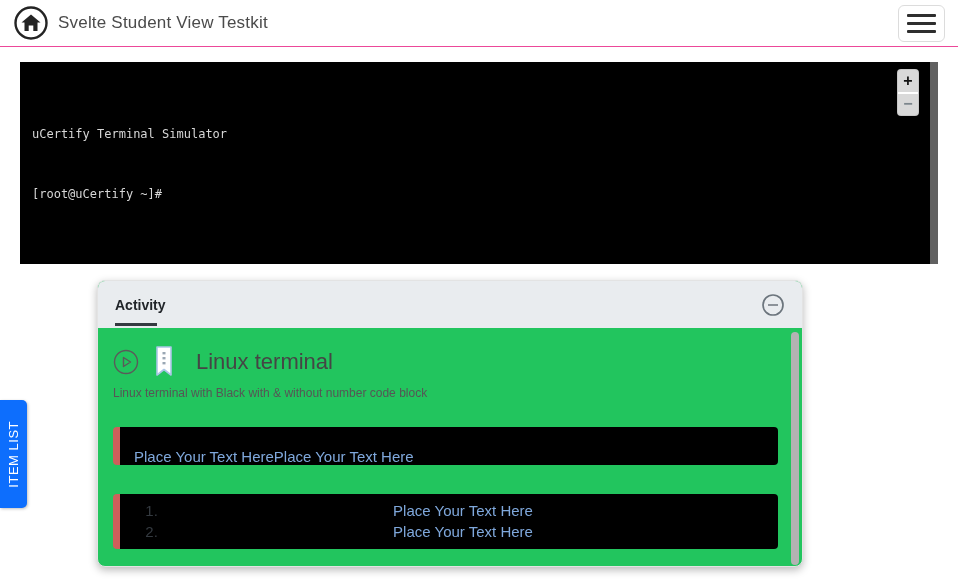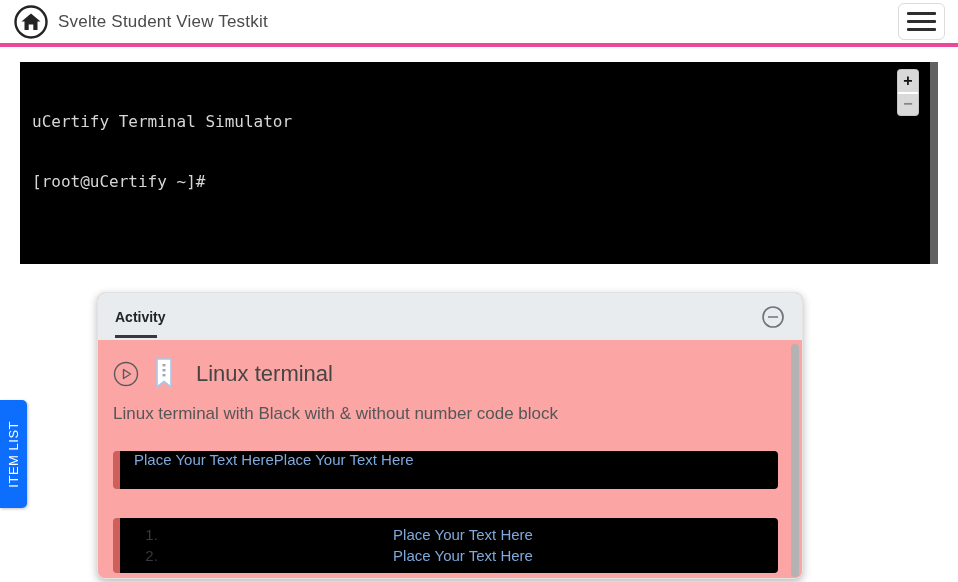--- a/index.html
+++ b/index.html
@@ -1,76 +1,76 @@
 <!DOCTYPE html>
 <html><head>
 <meta charset="utf-8">
 <style>
   * { margin: 0; padding: 0; box-sizing: border-box; }
   html, body { width: 958px; height: 582px; background: #fff; overflow: hidden;
     font-family: "Liberation Sans", sans-serif; }
 
   
   .navbar { position: absolute; top: 0; left: 0; width: 958px; height: 47px;
-    background: #fff; border-bottom: 4px solid #ec4899; display: flex; align-items: center;
+    background: #fff; border-bottom: 1px solid #ec4899; display: flex; align-items: center;
     padding: 0 13px; }
   .home-btn { width: 36px; height: 36px; display: flex; align-items: center; justify-content: center;
     cursor: pointer; }
   .navbar-title { margin-left: 9px; font-size: 17px; color: #4b4b4b; letter-spacing: .2px; }
   .menu-btn { margin-left: auto; width: 47px; height: 37px; border: 1px solid #dcdcdc;
     border-radius: 6px; background: #fff; display: flex; flex-direction: column;
     align-items: center; justify-content: center; gap: 5px; cursor: pointer; }
   .menu-bar { width: 29px; height: 3px; background: #2e2e2e; border-radius: 1px; }
 
   
   .terminal { position: absolute; left: 20px; top: 62px; width: 918px; height: 202px;
     background: #000; }
-  .terminal-text { padding: 10px 12px; font-family: "DejaVu Sans Mono", monospace;
-    font-size: 16px; line-height: 20px; color: #d6d6d6; white-space: pre; }
+  .terminal-text { padding: 22px 12px; font-family: "DejaVu Sans Mono", monospace;
+    font-size: 12px; line-height: 20px; color: #d6d6d6; white-space: pre; }
   .terminal-scrollbar { position: absolute; right: 0; top: 0; width: 8px; height: 202px;
     background: #616161; }
   .term-zoom { position: absolute; right: 20px; top: 8px; width: 20px; height: 45px;
     background: #d9d9d9; border-radius: 3px; display: flex; flex-direction: column;
     align-items: stretch; box-shadow: 0 0 0 1px #c7c7c7; }
   .term-zoom-btn { flex: 1; display: flex; align-items: center; justify-content: center;
     font-size: 16px; font-weight: bold; cursor: pointer; line-height: 1; }
   .term-zoom-plus { color: #111; border-bottom: 2px solid #fff; }
   .term-zoom-minus { color: #7c868c; }
 
   
   .item-list-tab { position: absolute; left: 0; top: 400px; width: 27px; height: 108px;
     background: #0d6efd; border-radius: 0 5px 5px 0; display: flex; align-items: center;
     justify-content: center; cursor: pointer; box-shadow: 1px 1px 3px rgba(0,0,0,.25); }
   .item-list-label { writing-mode: vertical-rl; transform: rotate(180deg); color: #fff;
     font-size: 13px; letter-spacing: .5px; white-space: nowrap; }
 
   
-  .card { position: absolute; left: 97px; top: 292px; width: 706px; height: 287px;
-    background: #fca5a5; border-radius: 8px; border: 1px solid #e3e3e3;
+  .card { position: absolute; left: 97px; top: 280px; width: 706px; height: 287px;
+    background: #22c55e; border-radius: 8px; border: 1px solid #e3e3e3;
     box-shadow: 0 3px 8px rgba(0,0,0,.28); overflow: hidden; }
   .card-header { position: relative; height: 47px; background: #e9ecef;
     display: flex; align-items: center; padding: 0 17px; }
   .card-header-title { font-size: 14px; font-weight: bold; color: #212529; position: relative; }
   .card-header-title::after { content: ""; position: absolute; left: 0; bottom: -13px;
     width: 42px; height: 3px; background: #343a40; }
   .collapse-btn { margin-left: auto; width: 24px; height: 24px; background: none; border: none;
     cursor: pointer; display: flex; align-items: center; justify-content: center; }
   .card-body { position: relative; padding: 18px 30px 0 15px; }
   .card-scrollbar { position: absolute; right: 3px; top: 51px; width: 8px; height: 233px;
     background: #b3b3b3; border-radius: 4px; }
 
   .activity-title-row { display: flex; align-items: center; gap: 16px; }
   .play-icon-btn, .bookmark-icon-btn { background: none; border: none; padding: 0; cursor: pointer;
     display: flex; align-items: center; }
   .activity-title { font-size: 22px; color: #454545; margin-left: 7px; }
-  .activity-desc { margin-top: 15px; font-size: 17px; color: #565656; }
+  .activity-desc { margin-top: 9px; font-size: 12px; color: #565656; }
 
   .code-block { position: relative; margin: 27px 0 0 0; width: 665px; background: #000;
     border-left: 7px solid #ce5f5b; border-radius: 4px; }
-  .code-block-1 { height: 38px; display: flex; align-items: flex-start; padding: 0 14px; }
+  .code-block-1 { height: 38px; display: flex; align-items: flex-end; padding: 0 14px; }
   .code-block-2 { height: 55px; padding: 6px 14px 6px 0; margin-top: 29px; text-align: center; }
   .code-link { color: #7fa8dc; font-size: 15px; text-decoration: none; cursor: pointer; }
   .code-ol { list-style-position: outside; padding-left: 42px; }
   .code-ol li { font-size: 15px; line-height: 21px; color: #343a40; }
   .code-ol li::marker { color: #343a40; }
 </style>
 </head>
 <body>
 
 <div class="navbar">

